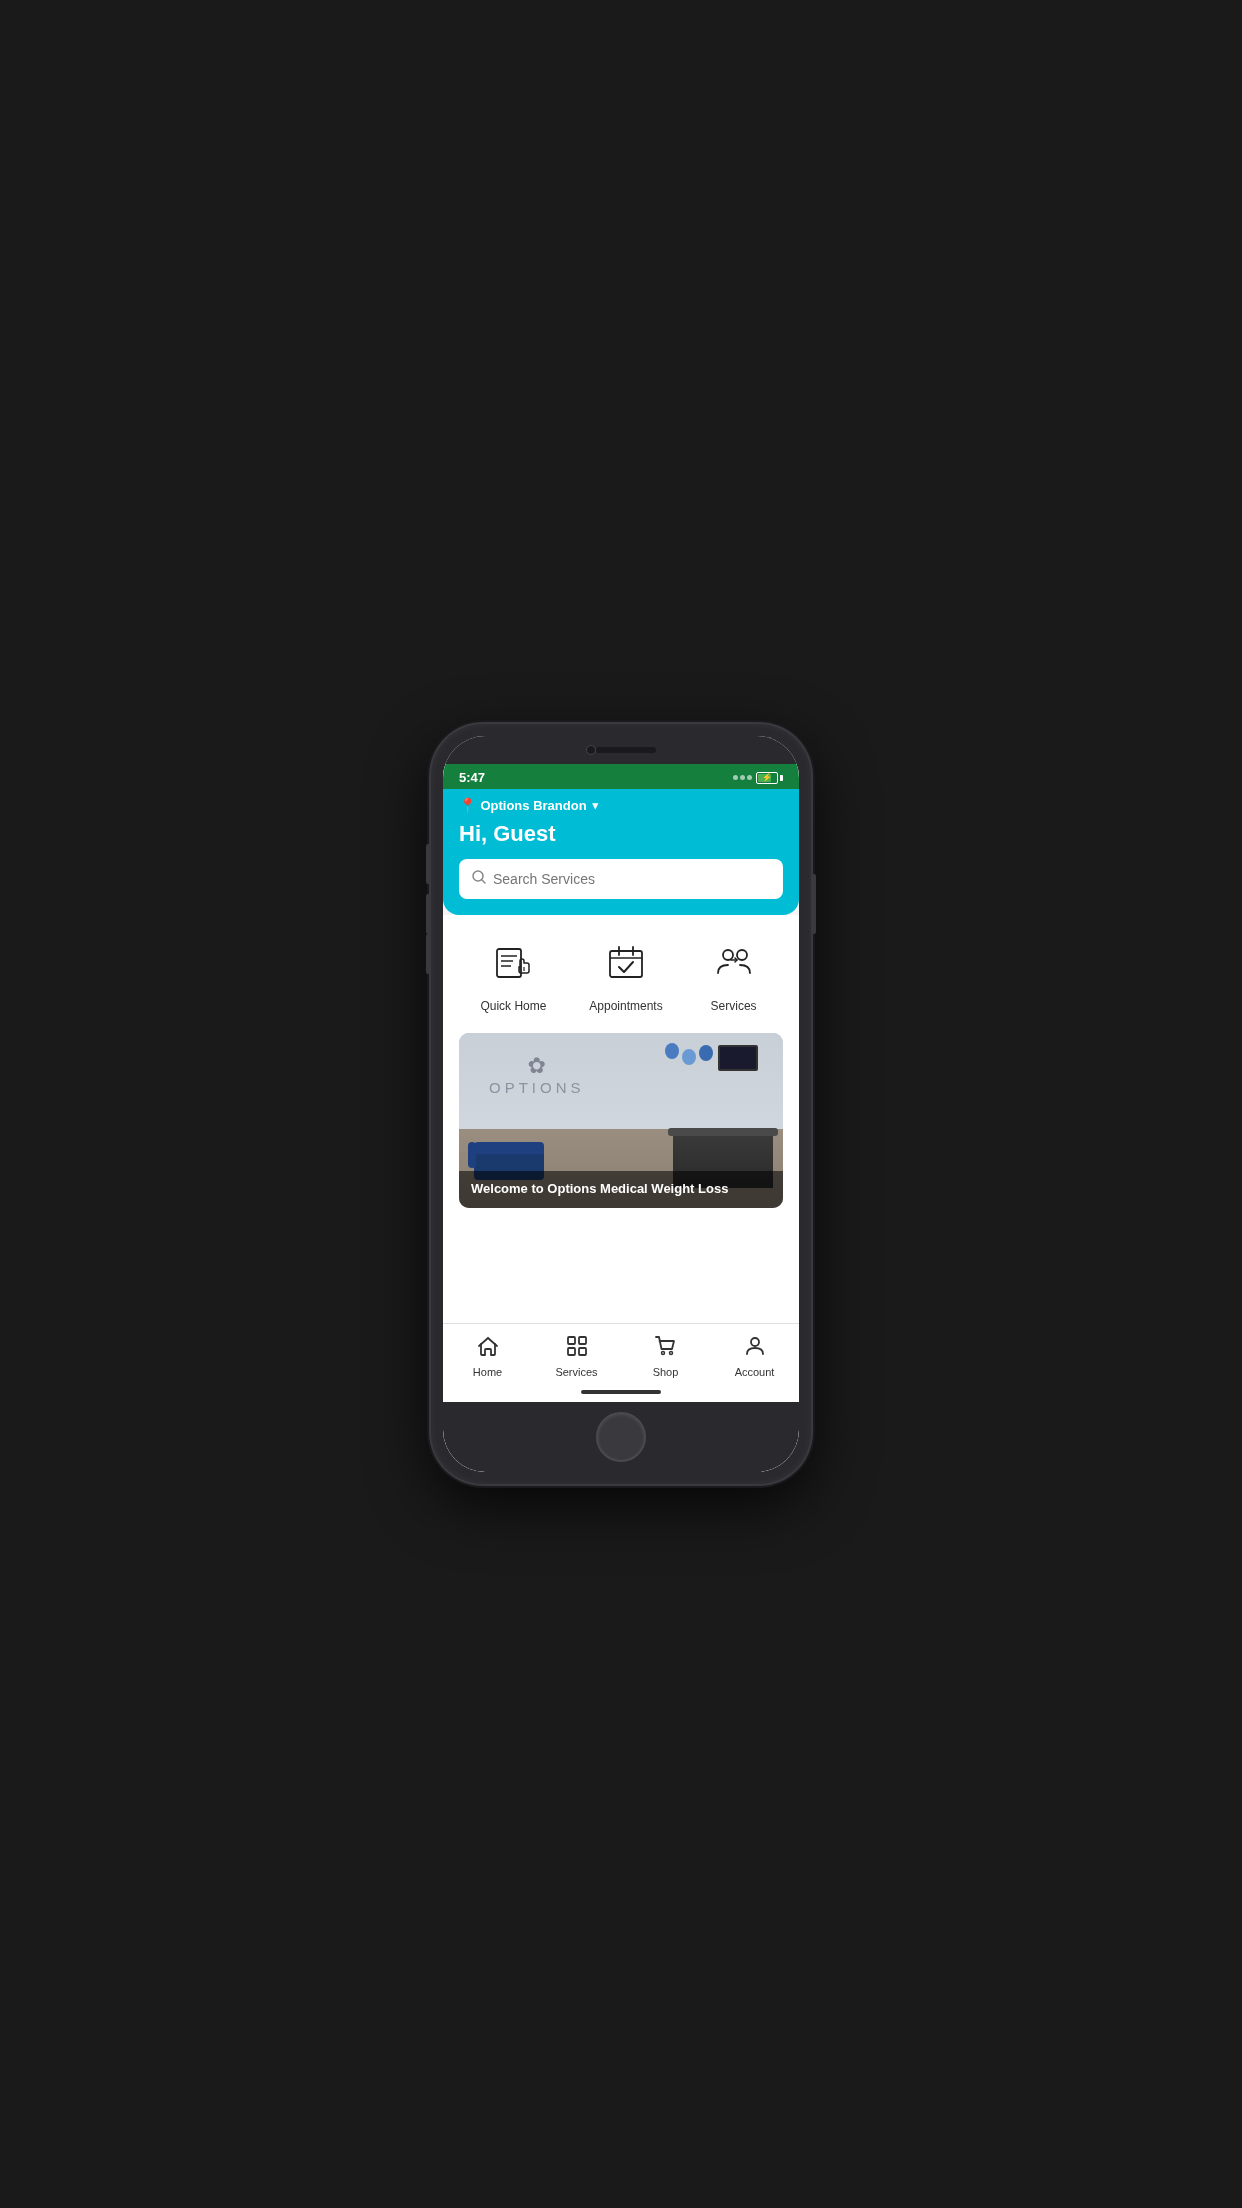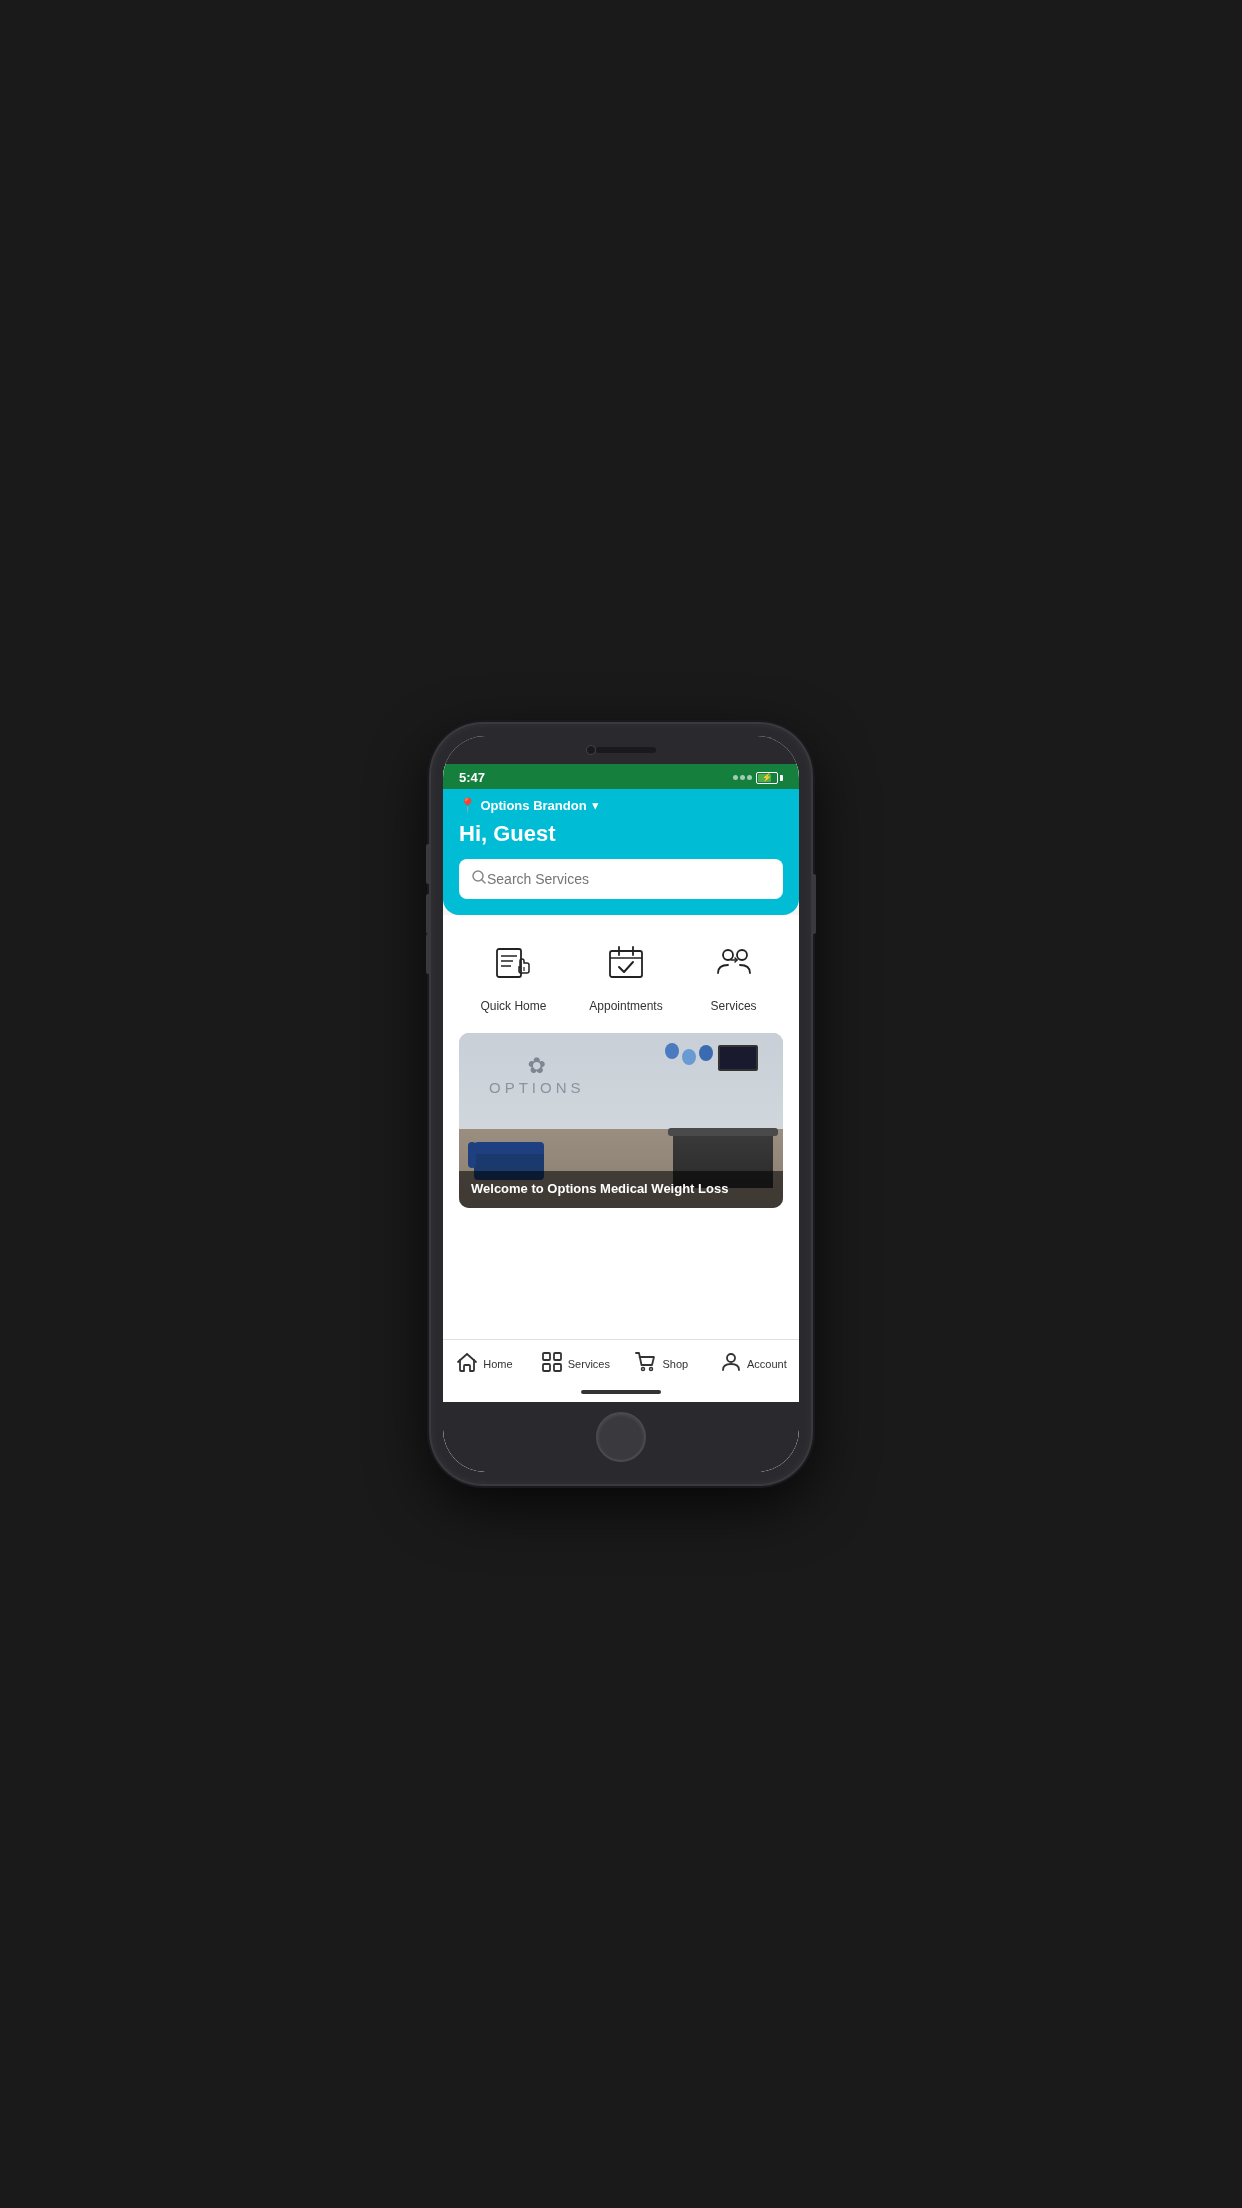--- a/index.html
+++ b/index.html
@@ -194,21 +194,21 @@
       margin-bottom: 12px;
     }
 
     
     .search-bar {
       background: white;
       border-radius: 8px;
       display: flex;
       align-items: center;
       padding: 10px 12px;
-      gap: 0;
+      gap: 6px;
     }
     .search-icon-wrap {
       color: #666;
       font-size: 16px;
     }
     .search-input {
       border: none;
       outline: none;
       font-size: 14px;
       color: #999;
@@ -414,20 +414,21 @@
       background: white;
       border-top: 1px solid #e0e0e0;
       display: flex;
       justify-content: space-around;
       align-items: center;
       padding: 10px 0 6px;
       flex-shrink: 0;
     }
     .nav-item {
       display: flex;
+      flex-direction: column;
       align-items: center;
       gap: 4px;
       cursor: pointer;
       min-width: 60px;
     }
     .nav-icon-wrap {
       font-size: 22px;
       color: #555;
       line-height: 1;
     }

